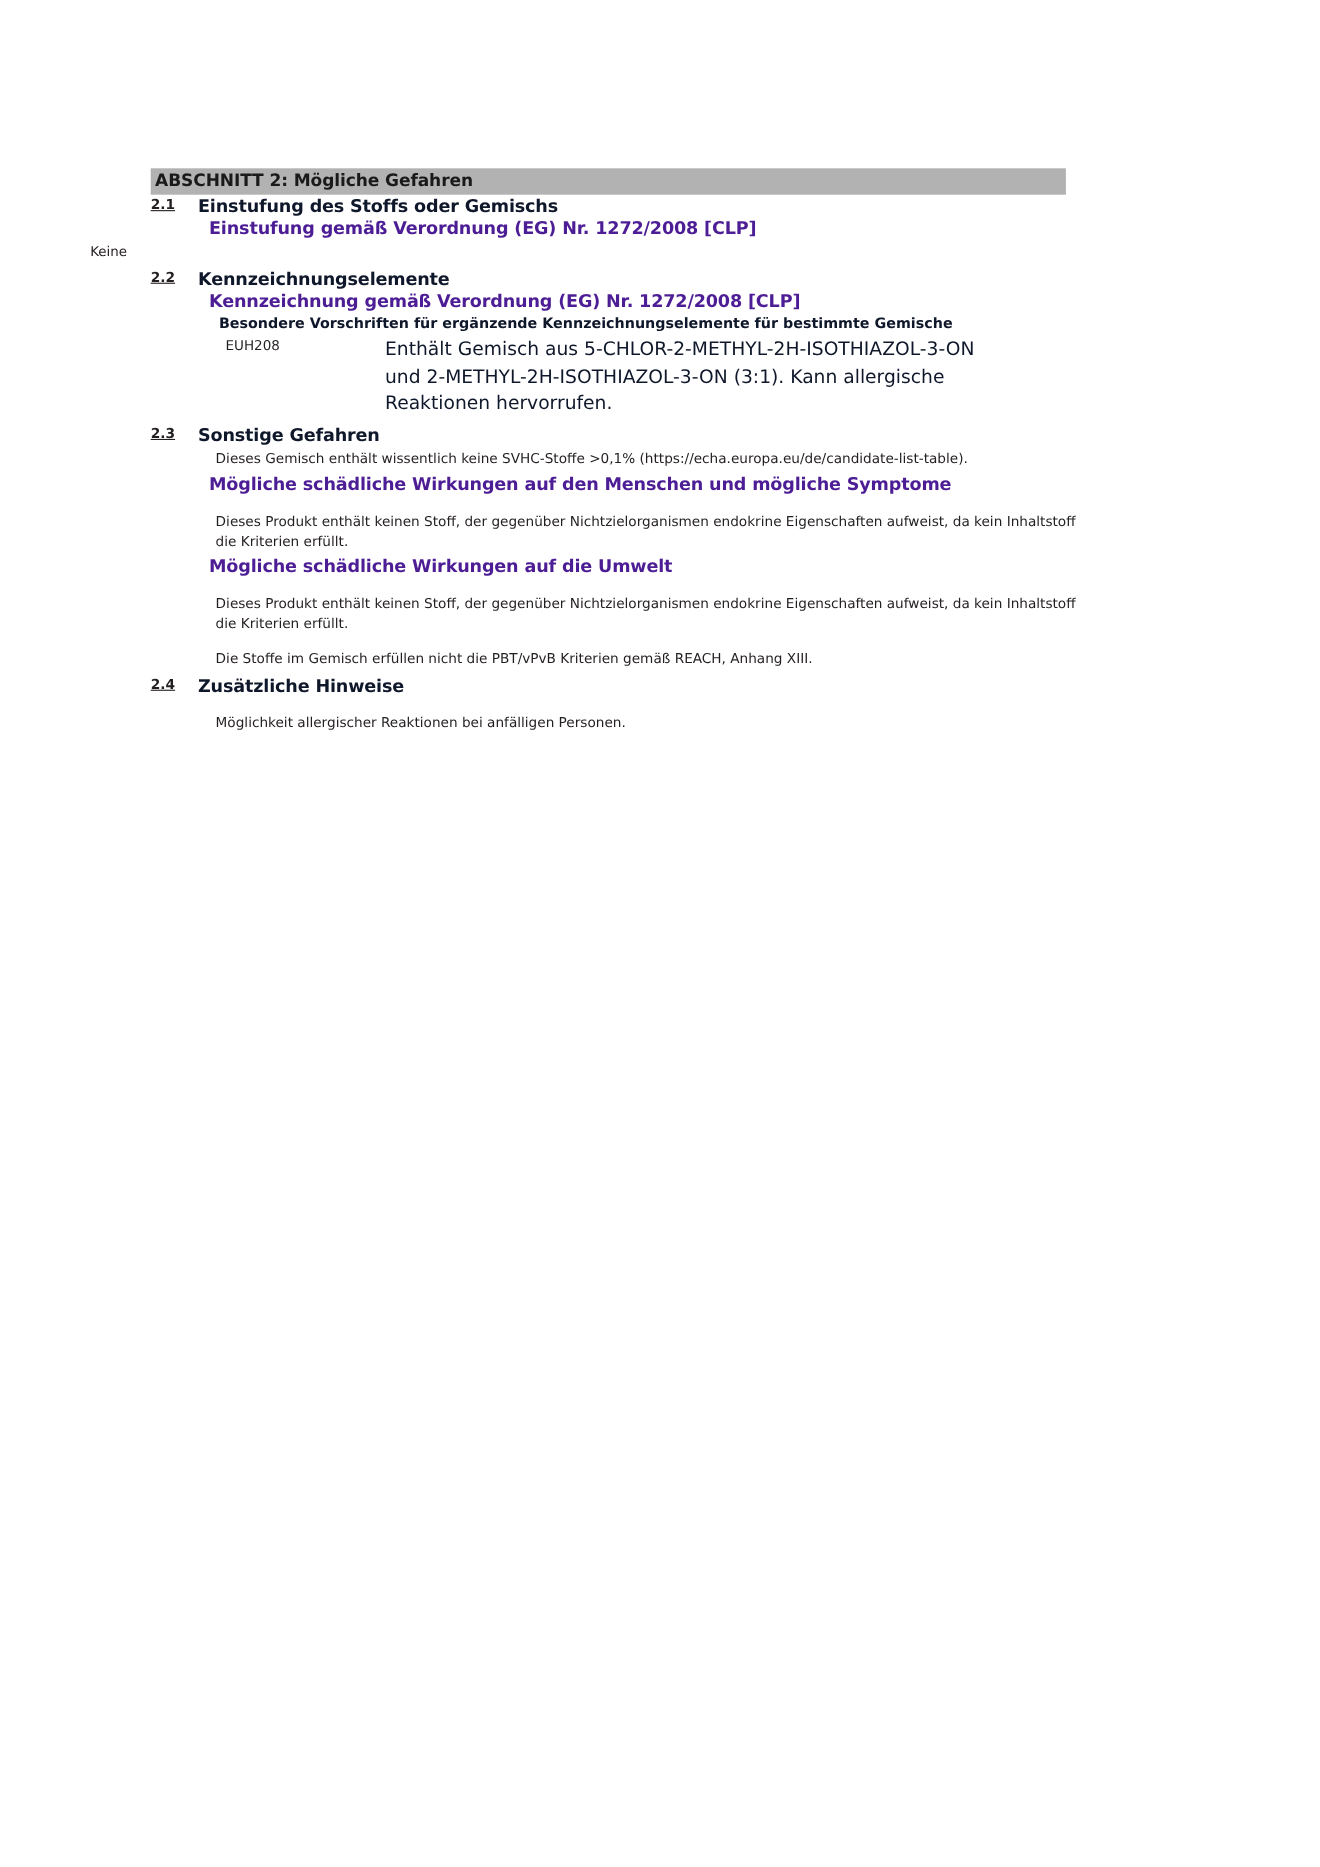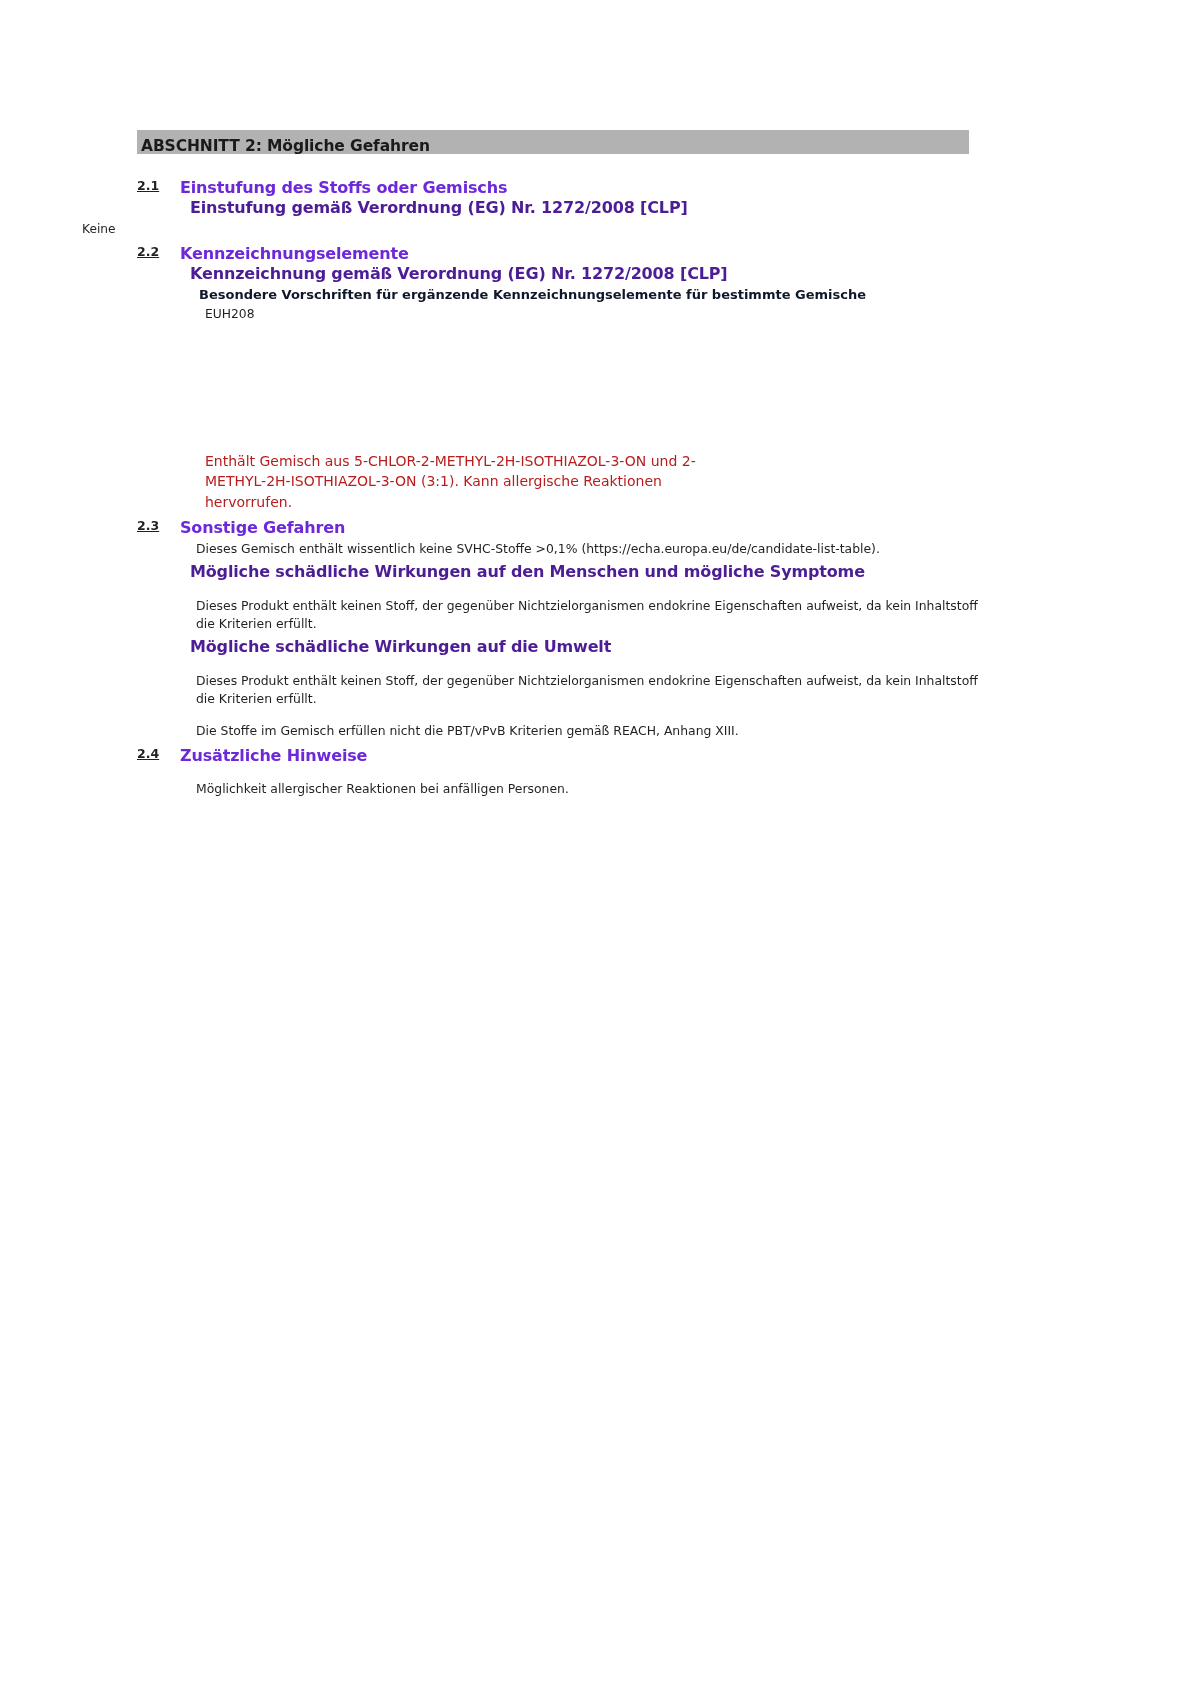--- a/index.html
+++ b/index.html
@@ -21,26 +21,26 @@
     left: 0; top: 0;
     width: 1200px;
     height: 1697px;
     background: #ffffff;
   }
 
   
   .section-bar {
     position: absolute;
     left: 137px;
-    top: 130px;
+    top: 153px;
     width: 832px;
     height: 24px;
     background: #b2b2b2;
     display: flex;
-    align-items: flex-end;
+    align-items: center;
   }
   .section-bar-title {
     font-size: 15.5px;
     font-weight: bold;
     color: #1a1a1a;
     letter-spacing: -0.1px;
     padding-left: 4px;
     line-height: 1;
   }
 
@@ -65,21 +65,21 @@
     width: 38px;
     font-size: 12.5px;
     font-weight: bold;
     color: #231f20;
     text-decoration: underline;
   }
   .clause-title {
     margin-left: 180px;
     font-size: 16px;
     font-weight: bold;
-    color: #6d28d9;
+    color: #0f172a;
     line-height: 1.25;
     letter-spacing: -0.15px;
   }
 
   
   .h2line {
     margin-left: 190px;
     font-size: 16px;
     font-weight: bold;
     color: #4c1d95;
@@ -116,33 +116,32 @@
     color: #231f20;
     line-height: 1.45;
   }
 
   
   .code-row {
     position: relative;
     margin-left: 205px;
     display: flex;
     align-items: flex-start;
-    flex-direction: column;
   }
   .code-key {
     width: 145px;
     flex: 0 0 145px;
     font-size: 12.3px;
     color: #231f20;
     line-height: 1.45;
   }
   .code-val {
     flex: 1 1 auto;
-    font-size: 14px;
-    color: #b91c1c;
+    font-size: 17px;
+    color: #0f172a;
     line-height: 1.45;
     max-width: 545px;
   }
 
   .sp2  { height: 2px; }
   .sp4  { height: 4px; }
   .sp6  { height: 6px; }
 </style>
 </head>
 <body>

